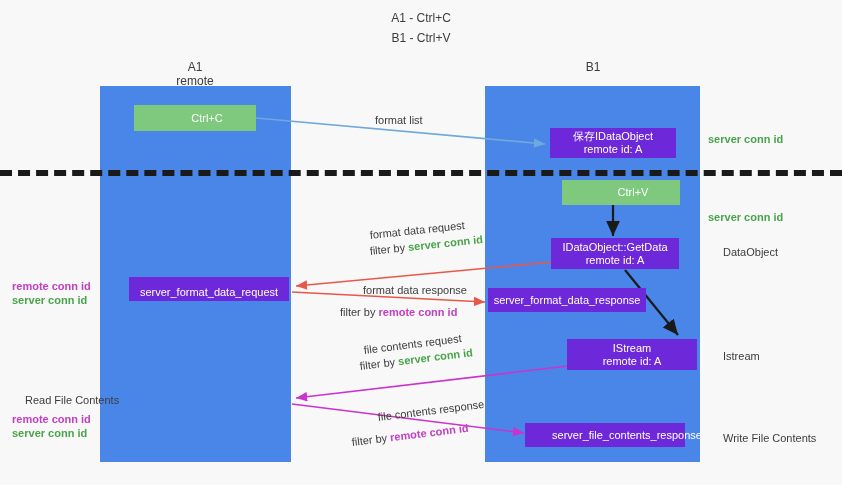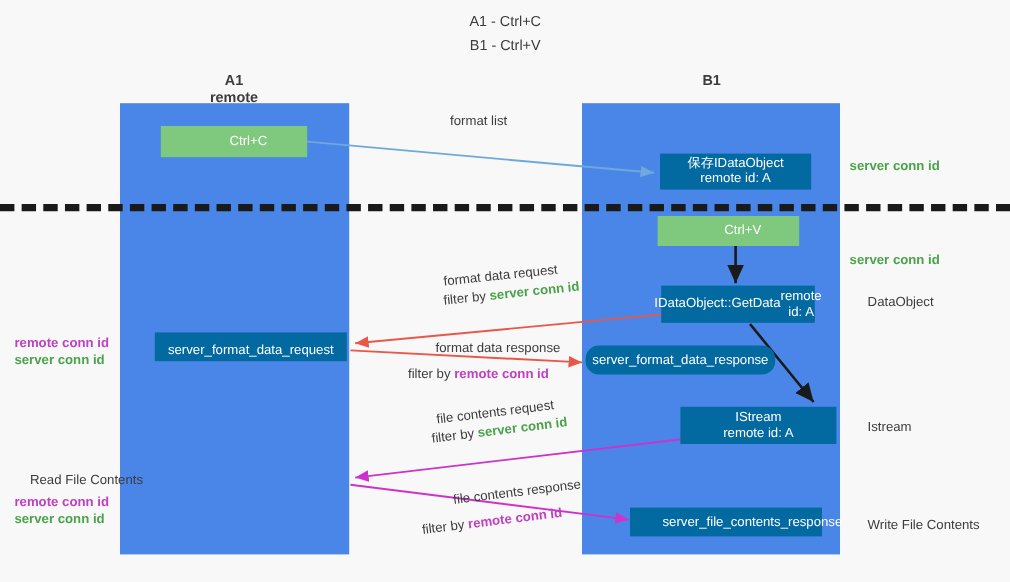--- a/index.html
+++ b/index.html
@@ -14,32 +14,32 @@
   }
   #stage { position:absolute; left:0; top:0; width:842px; height:485px; }
 
   .title {
     position:absolute; left:0; top:8px; width:842px;
     text-align:center; font-size:12px; line-height:20px; color:#3c3c3c;
   }
 
   .col-head {
     position:absolute; text-align:center; font-size:12px;
-    line-height:14px; color:#3c3c3c; width:200px;font-weight:bold;
+    line-height:14px; color:#3c3c3c; width:200px;
   }
 
   .panel { position:absolute; background:#4a86e8; }
 
   .box {
     position:absolute; display:flex; align-items:center; justify-content:center;
     text-align:center; color:#ffffff; font-size:11px; line-height:13px;
     padding:2px 4px;
   }
   .box.green  { background:#7fc97f;padding-left:28px; }
-  .box.orange { background:#0369a1; }
+  .box.orange { background:#6d28d9; }
 
   .edge-label {
     position:absolute; font-size:11px; line-height:14px; color:#3c3c3c;
     white-space:nowrap;
   }
   .edge-label.r-up  { transform: rotate(-6deg); transform-origin: left top; }
   .edge-label.r-up2 { transform: rotate(-7deg); transform-origin: left top; }
 
   .side-label {
     position:absolute; font-size:11px; line-height:14px; white-space:nowrap;
@@ -110,48 +110,48 @@
 
   <div class="box green" style="left:134px; top:105px; width:122px; height:26px;">
     <span>Ctrl+C</span>
   </div>
 
   <div class="box orange" style="left:550px; top:128px; width:126px; height:30px; flex-direction:column;">
     <span>保存IDataObject</span>
     <span>remote id: A</span>
   </div>
 
-  <div class="box green" style="left:548px; top:180px; width:118px; height:25px;">
+  <div class="box green" style="left:562px; top:180px; width:118px; height:25px;">
     <span>Ctrl+V</span>
   </div>
 
-  <div class="box orange" style="left:551px; top:238px; width:128px; height:31px; flex-direction:row;">
+  <div class="box orange" style="left:551px; top:238px; width:128px; height:31px; flex-direction:column;">
     <span>IDataObject::GetData</span>
     <span>remote id: A</span>
   </div>
 
   <div class="box orange" style="left:567px; top:339px; width:130px; height:31px; flex-direction:column;">
     <span>IStream</span>
     <span>remote id: A</span>
   </div>
 
   <div class="box orange" style="left:129px; top:277px; width:160px; height:24px;align-items:flex-end;">
     <span>server_format_data_request</span>
   </div>
 
-  <div class="box orange" style="left:488px; top:288px; width:158px; height:24px;border-radius:11px;">
+  <div class="box orange" style="left:488px; top:288px; width:158px; height:24px;">
     <span>server_format_data_response</span>
   </div>
 
 
   <div class="box orange" style="left:525px; top:423px; width:160px; height:24px;padding-left:48px;">
     <span>server_file_contents_response</span>
   </div>
 
-  <div class="edge-label" style="left:375px; top:94px;">format list</div>
+  <div class="edge-label" style="left:375px; top:113px;">format list</div>
 
   <div class="edge-label r-up" style="left:369px; top:228px;">format data request</div>
   <div class="edge-label r-up" style="left:369px; top:244px;">
     <span>filter by</span>
     <span class="green-txt">server conn id</span>
   </div>
 
   <div class="edge-label" style="left:363px; top:283px;">format data response</div>
   <div class="edge-label" style="left:340px; top:305px;">
     <span>filter by</span>

